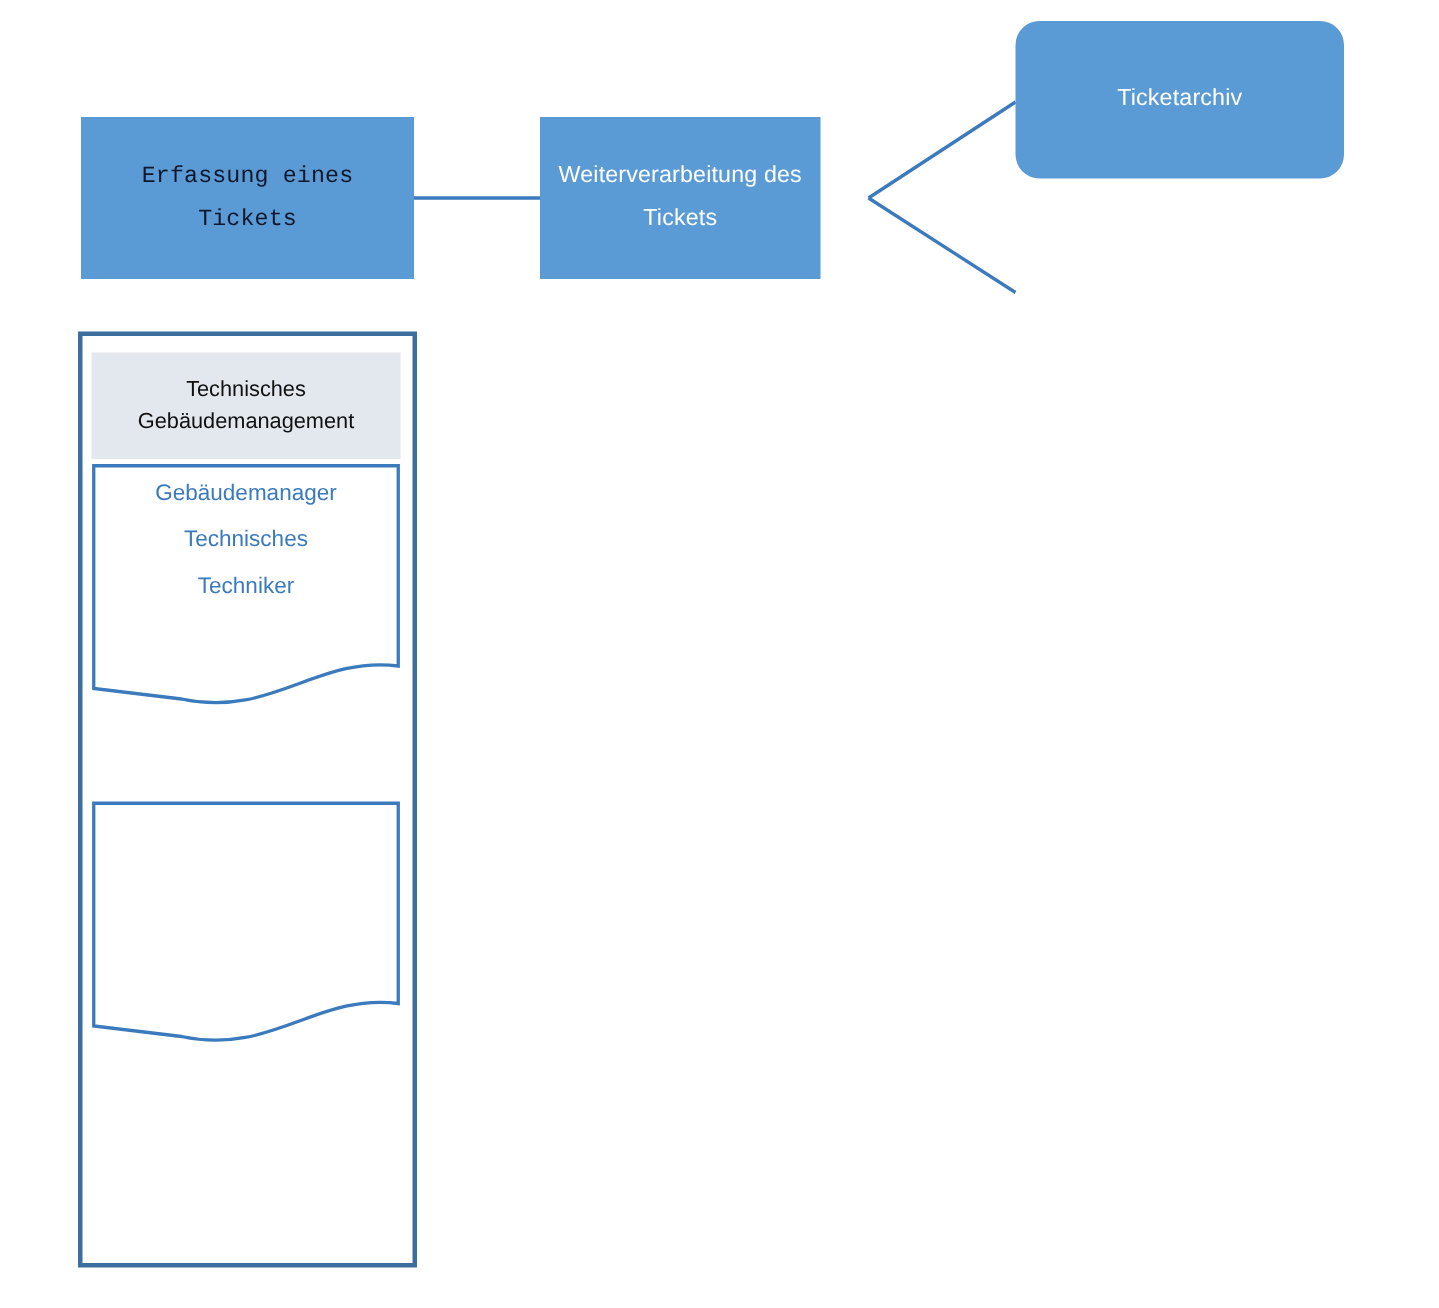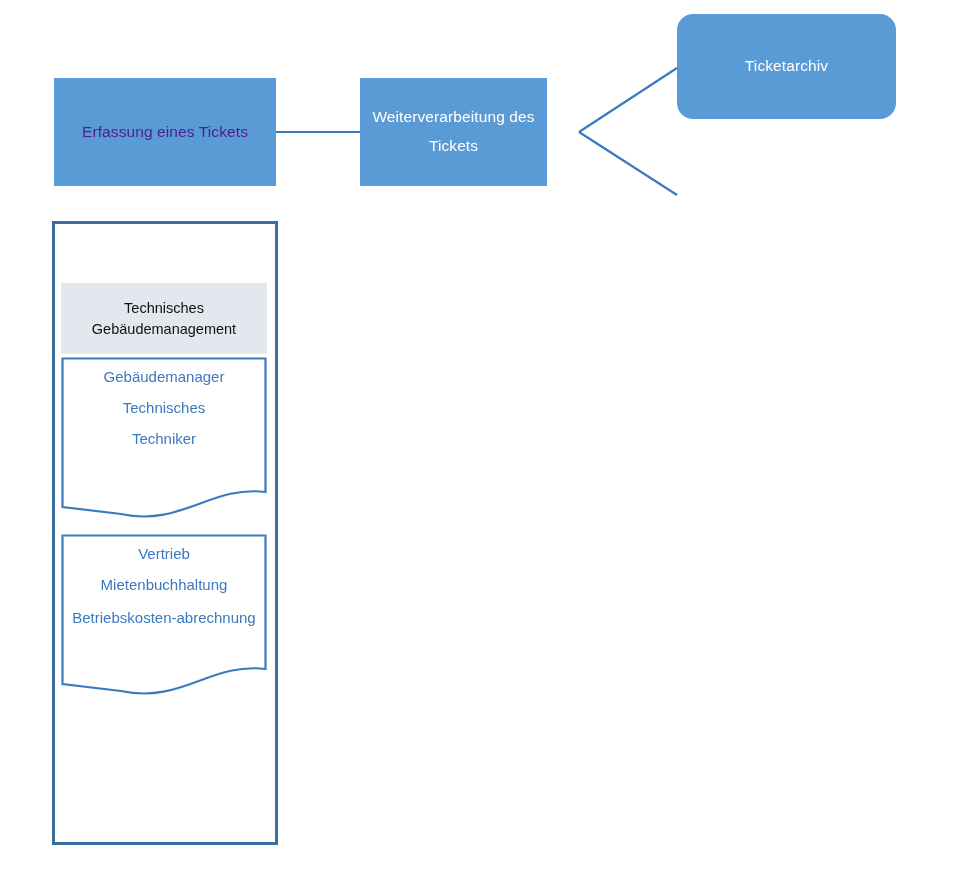--- a/index.html
+++ b/index.html
@@ -60,21 +60,21 @@
     border: 3px solid #3C6E9F;
     box-sizing: border-box;
     background: #ffffff;
   }
 
   .group {
     position: absolute;
     left: 6px;
     width: 206px;
   }
-  #group-technisch   { top: 11px; margin-top: 48px; }
+  #group-technisch   { top: 11px; }
   #group-kaufmann    { top: 307px; }
 
   .group-header {
     width: 206px;
     height: 71px;
     background: #E3E7EE;
     display: flex;
     align-items: center;
     justify-content: center;
     text-align: center;
@@ -119,21 +119,21 @@
 <body>
 
 <div id="canvas">
 
   <svg id="connectors" viewBox="0 0 959 872" xmlns="http://www.w3.org/2000/svg">
     <line x1="276" y1="132" x2="360" y2="132" stroke="#3A7ABD" stroke-width="2.2"></line>
     <line x1="579" y1="132" x2="677" y2="68" stroke="#3A7ABD" stroke-width="2.2"></line>
     <line x1="579" y1="132" x2="677" y2="195" stroke="#3A7ABD" stroke-width="2.2"></line>
   </svg>
 
-  <div class="proc-box" id="box-erfassung" style="background: rgb(91, 155, 213); color: #4c1d95;">Erfassung eines Tickets</div>
+  <div class="proc-box" id="box-erfassung" style="background: rgb(91, 155, 213); color: #0f172a; font-family: Liberation Mono, monospace;">Erfassung eines Tickets</div>
 
   <div class="proc-box" id="box-weiter" style="background: rgb(91, 155, 213); color: rgb(255, 255, 255);">Weiterverarbeitung des Tickets</div>
 
   <div class="proc-box" id="box-archiv" style="background: rgb(91, 155, 213); color: rgb(255, 255, 255);">Ticketarchiv</div>
 
 
   <div id="org-container" style="border-color: rgb(60, 110, 159);">
 
     <div class="group" id="group-technisch">
 
@@ -151,23 +151,18 @@
       </div>
     </div>
 
     <div class="group" id="group-kaufmann">
 
 
       <div class="doc-shape">
         <svg width="206" height="172" viewBox="0 0 206 172" xmlns="http://www.w3.org/2000/svg">
           <path d="M 1.5 1.5 L 204.5 1.5 L 204.5 135 C 150 128 120 170 60 157 L 1.5 150 Z" fill="#ffffff" stroke="#3A7ABD" stroke-width="2.2" stroke-linejoin="miter"></path>
         </svg>
-        <div class="doc-roles" style="color: rgb(58, 122, 189);">
-          <div class="role">Vertrieb</div>
-          <div class="role">Mietenbuchhaltung</div>
-          <div class="role two-line">Betriebskosten-abrechnung</div>
-        </div>
       </div>
     </div>
 
   </div>
 
 </div>
 
 </body></html>

